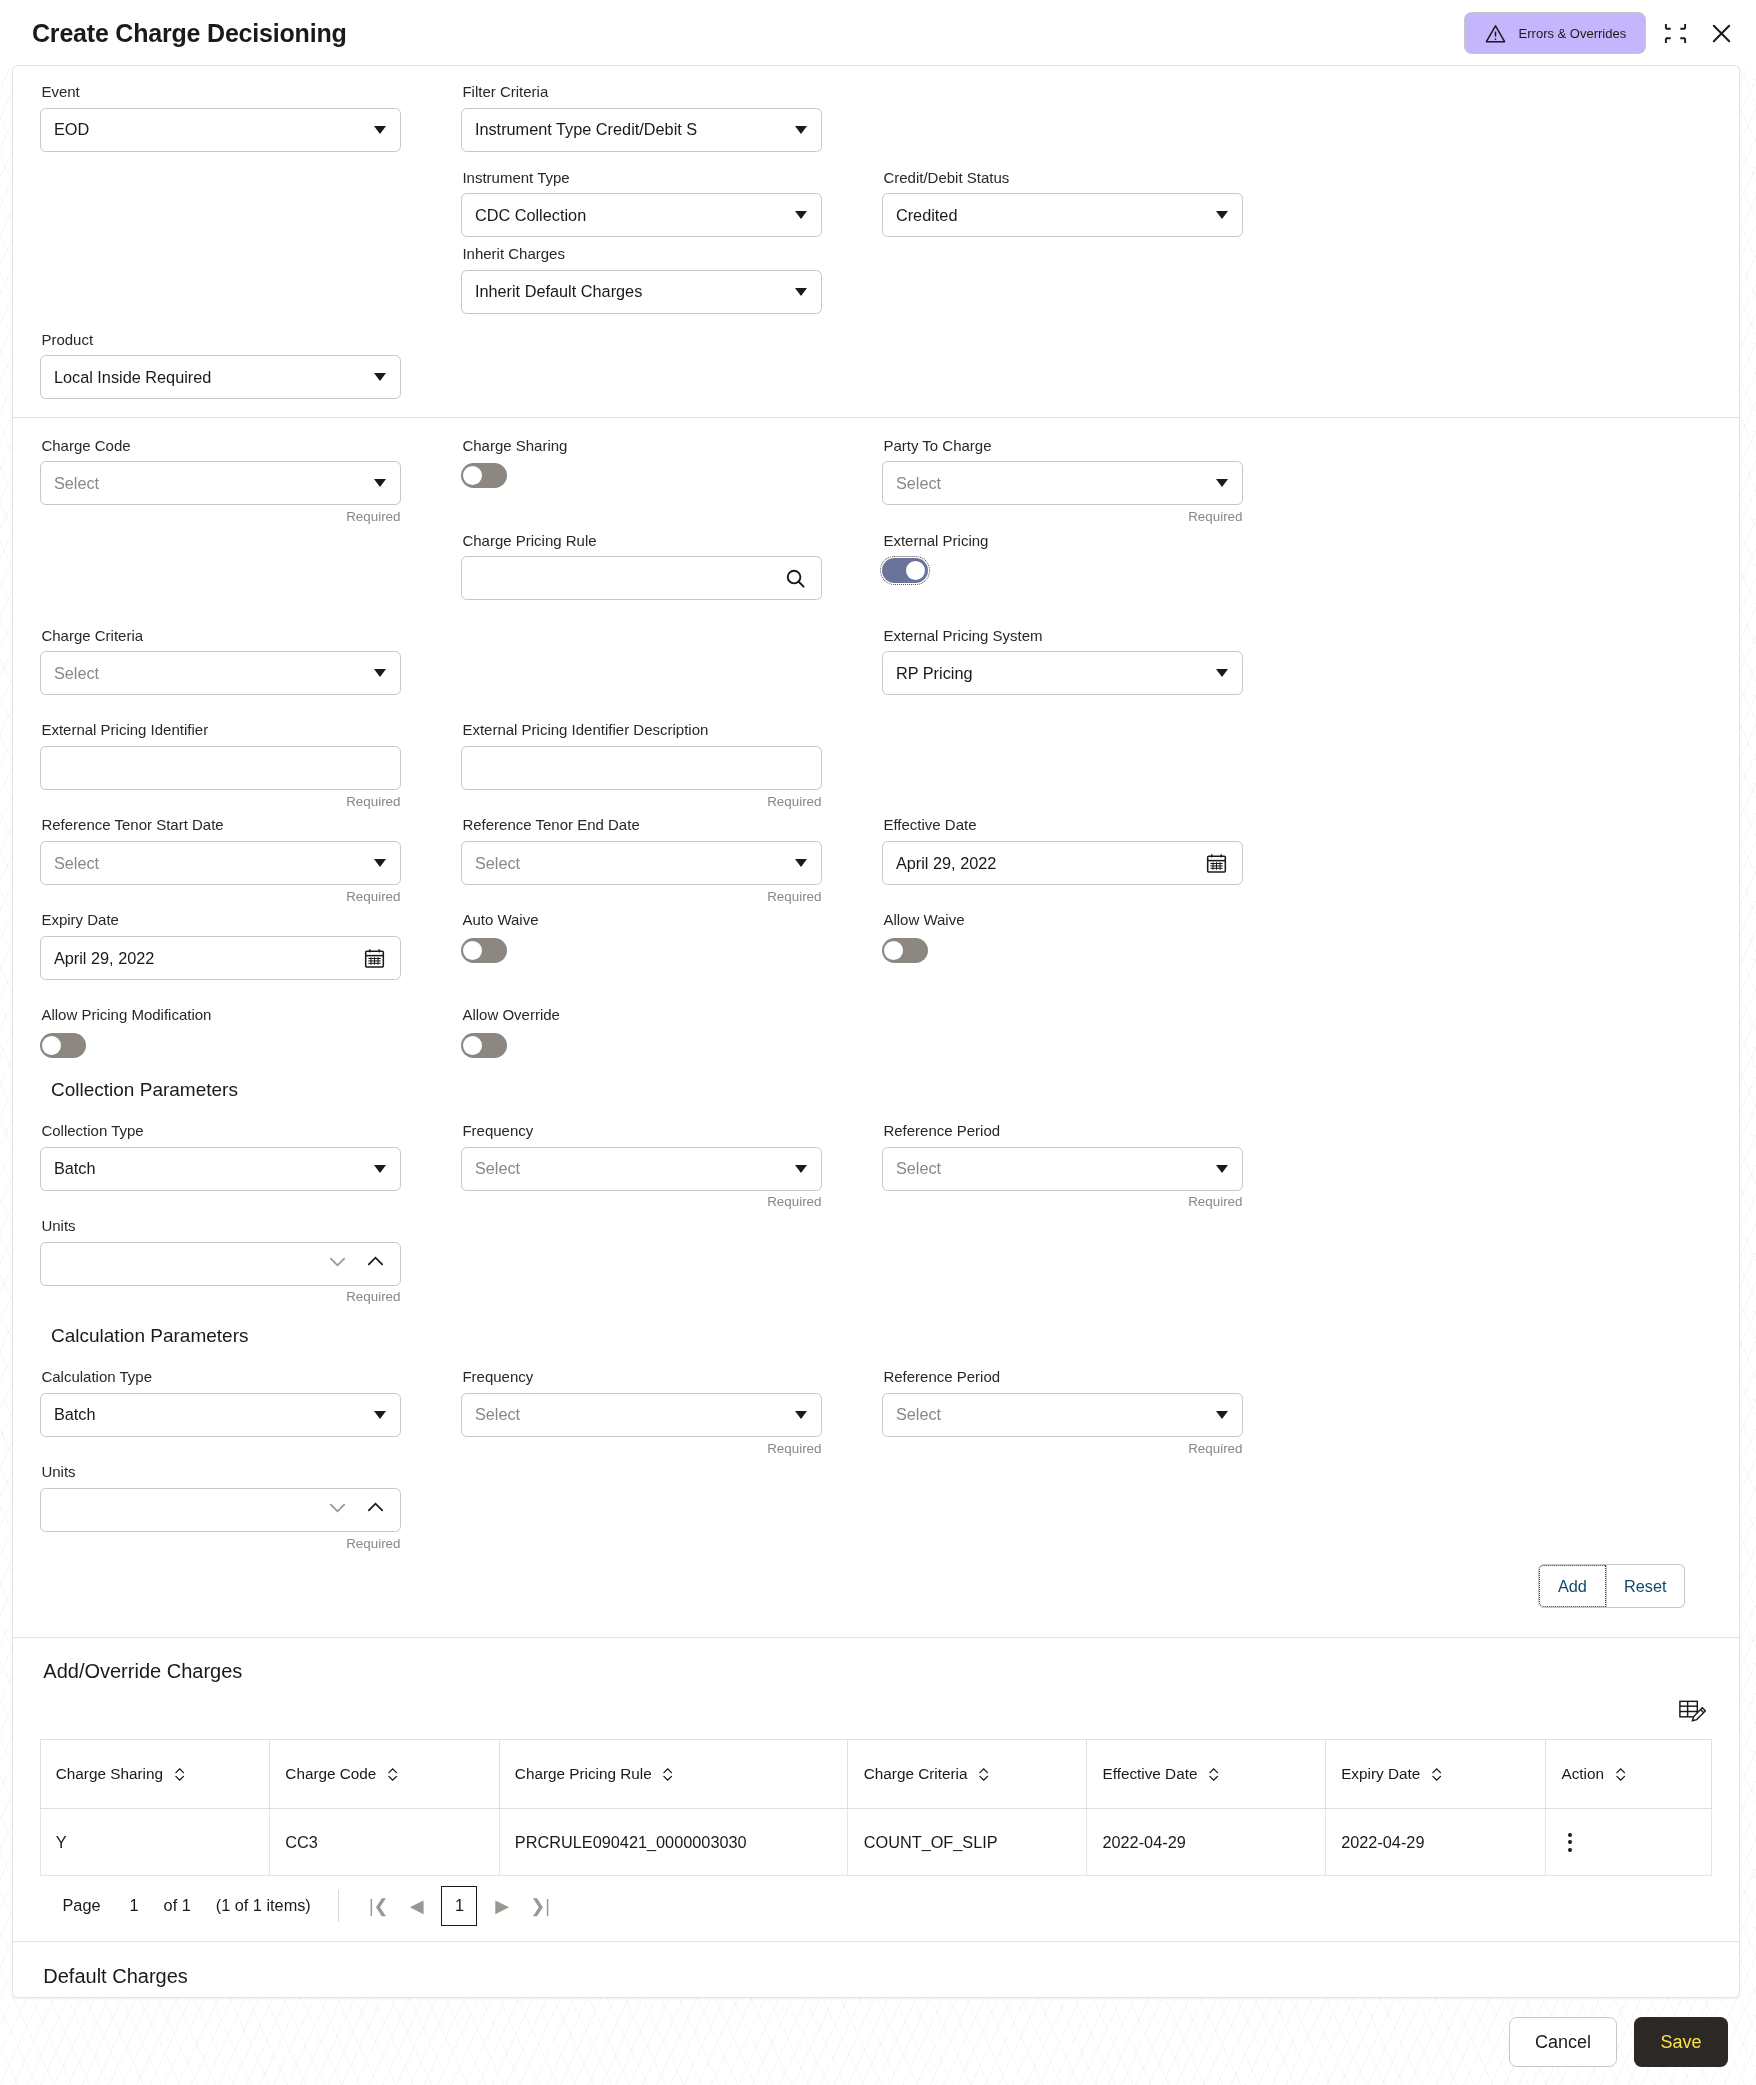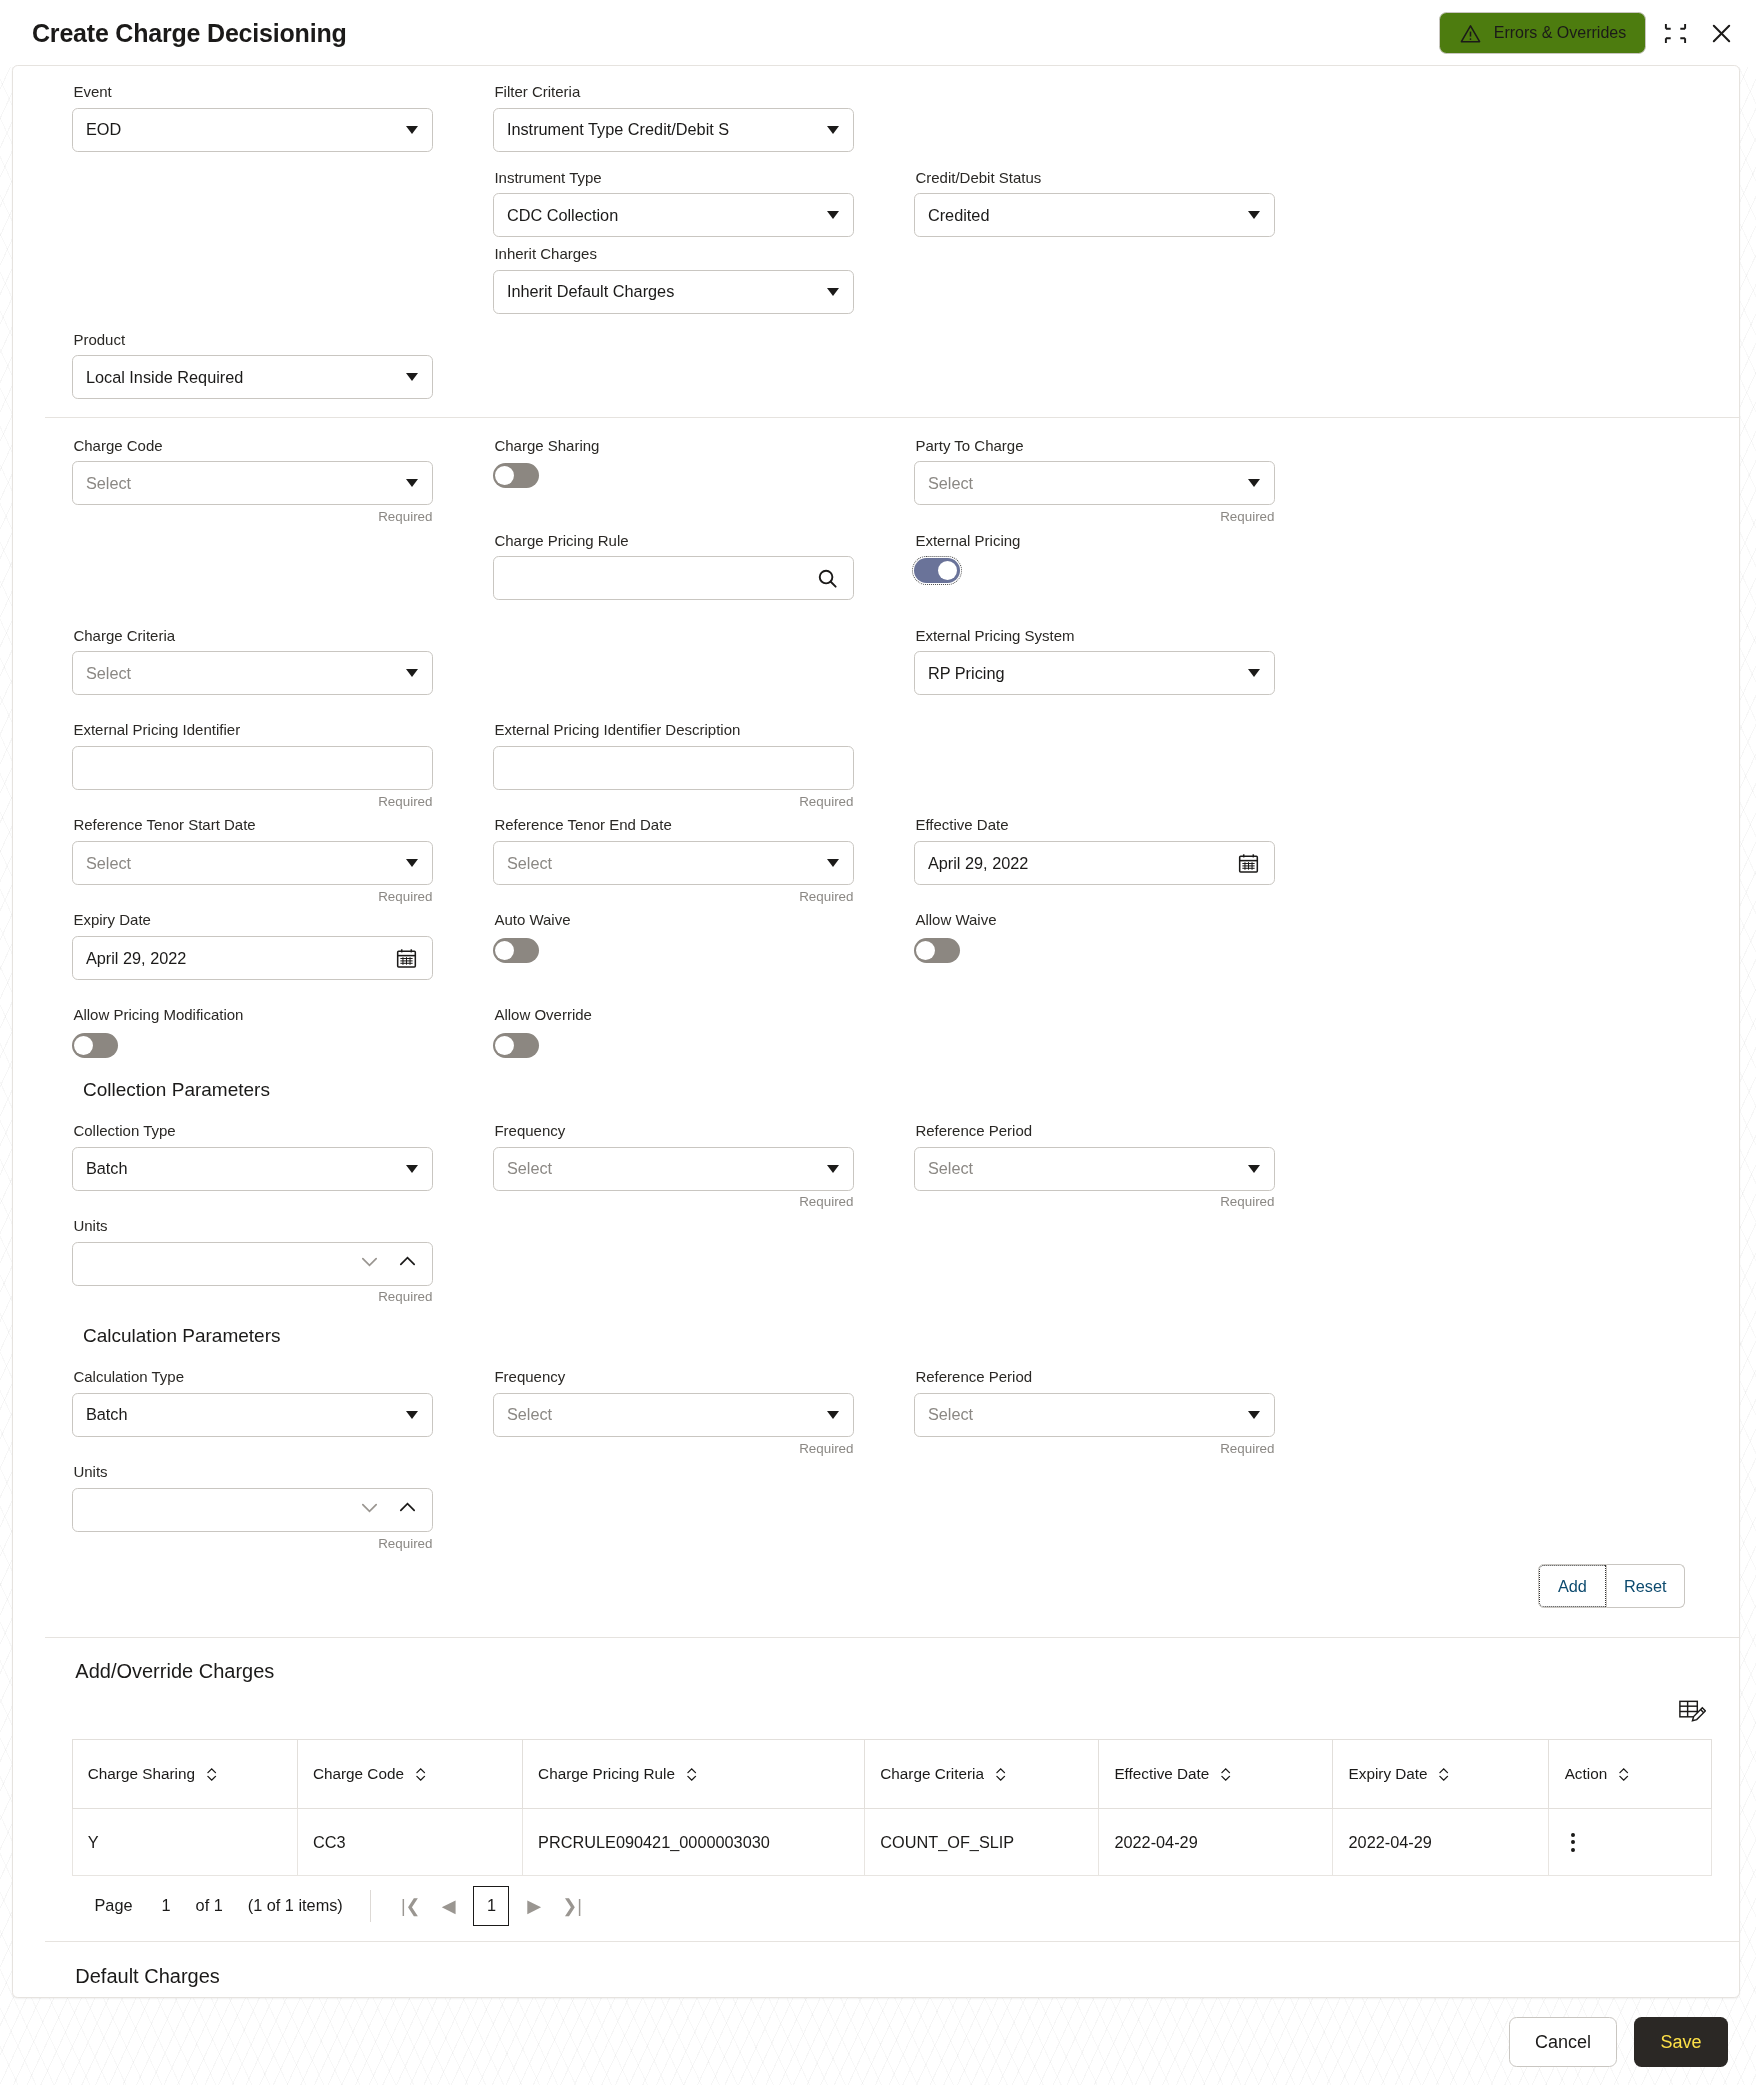--- a/index.html
+++ b/index.html
@@ -25,32 +25,31 @@
   
   .titlebar{
     position:absolute; left:0; top:0; width:1757px; height:67px;
     background:#fff; display:flex; align-items:center;
     padding:0 19px 0 32px; border-bottom:1px solid #ffffff;
   }
   .page-title{ font-size:25px; font-weight:bold; letter-spacing:-0.2px; color:#1b1a19; }
   .title-actions{ margin-left:auto; display:flex; align-items:center; gap:13.4px; }
   .errors-btn{
     display:flex; align-items:center; gap:11.5px;
-    border:1px solid #c9c6c1; border-radius:7.6px; background:#4d7c0f;
-    height:42px; padding:0 19px; font-size:16px; color:#1b1a19; cursor:pointer;
+    border:1px solid #c9c6c1; border-radius:7.6px; background:#c4b5fd;
+    height:42px; padding:0 19px; font-size:13px; color:#1b1a19; cursor:pointer;
   }
   .icon-btn{ width:32.5px; height:32.5px; display:flex; align-items:center; justify-content:center; cursor:pointer; background:none; border:none; padding:0;}
 
   
   .card{
     position:absolute; left:11.5px; top:65px; width:1728px; height:1933px;
     background:#fff; border:1px solid #e6e3df; border-radius:5.7px;
     box-shadow:0 1px 1.9px rgba(0,0,0,0.06);
     overflow:hidden;
-    padding-left:32px;
   }
   .section{ padding:17px 27px 9.6px 27px; }
   .section.divider{ border-top:1px solid #e6e3df; }
 
   .grid{ display:flex; flex-wrap:wrap; }
   .col{ width:421px; margin-bottom:7.6px; }
 
   .field-label{ font-size:15px; color:#2a2825; margin:0 0 7.6px 1.9px; display:block; line-height:17px;}
   .control{
     width:361px; height:44px; border:1px solid #c9c6c1; border-radius:5.7px;

